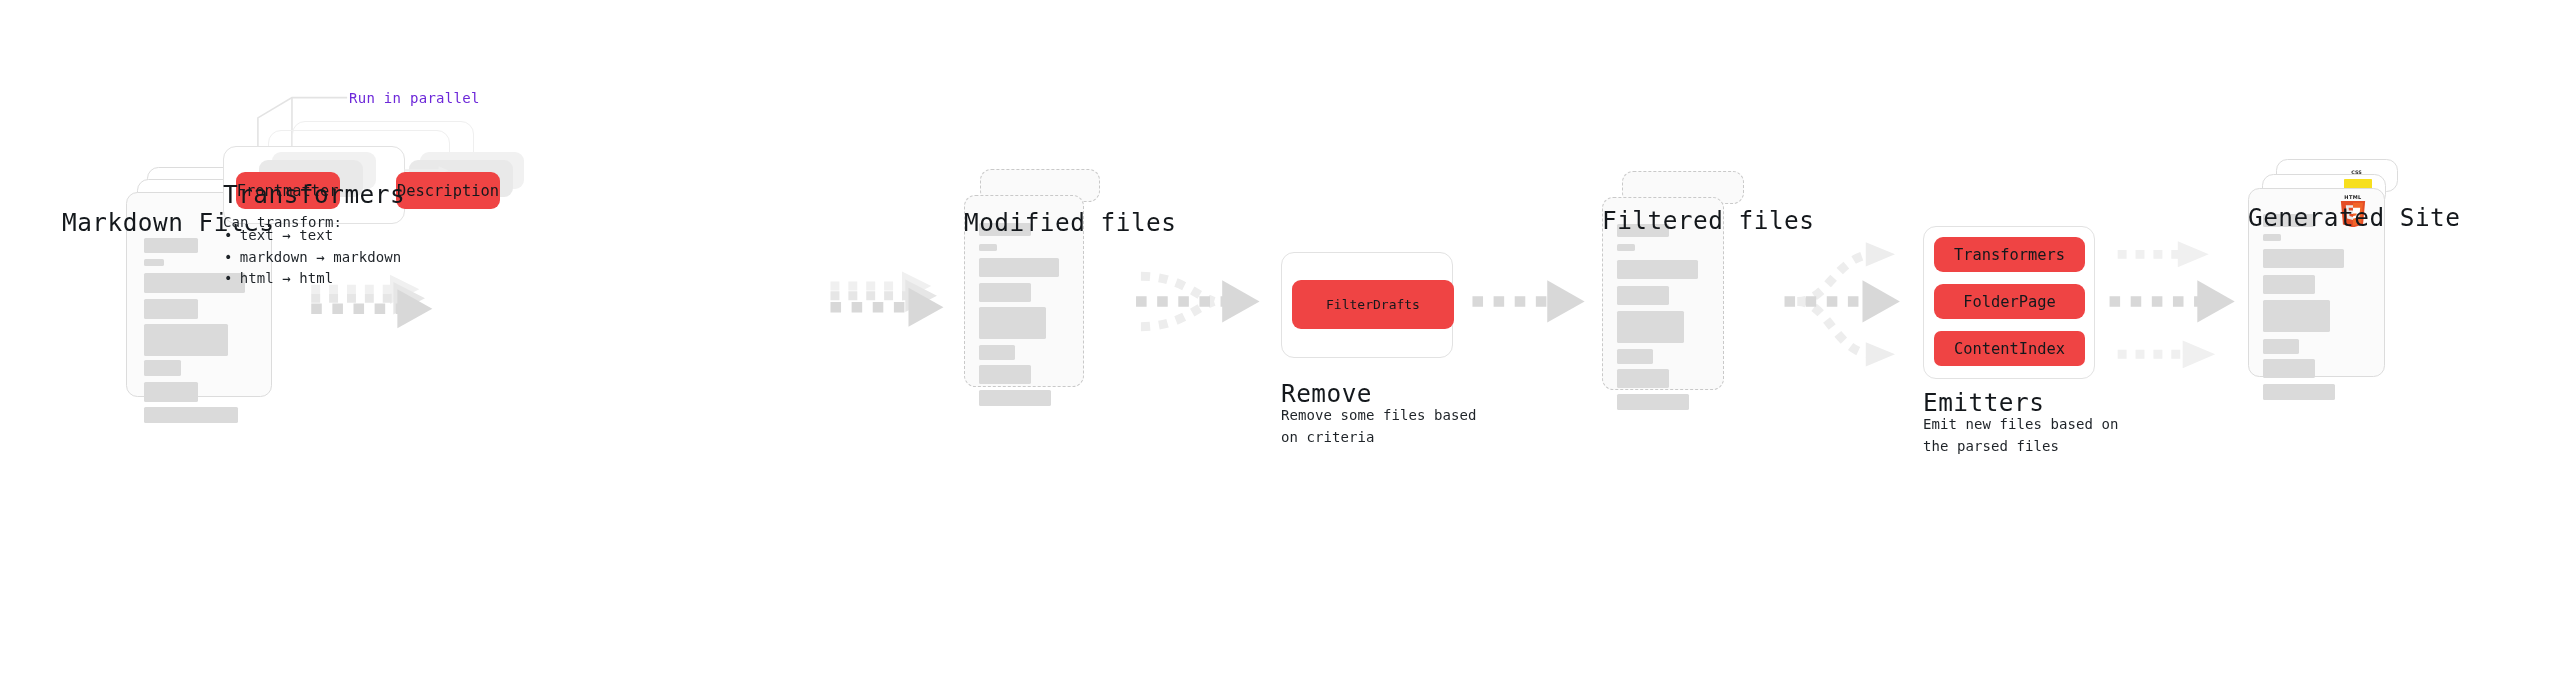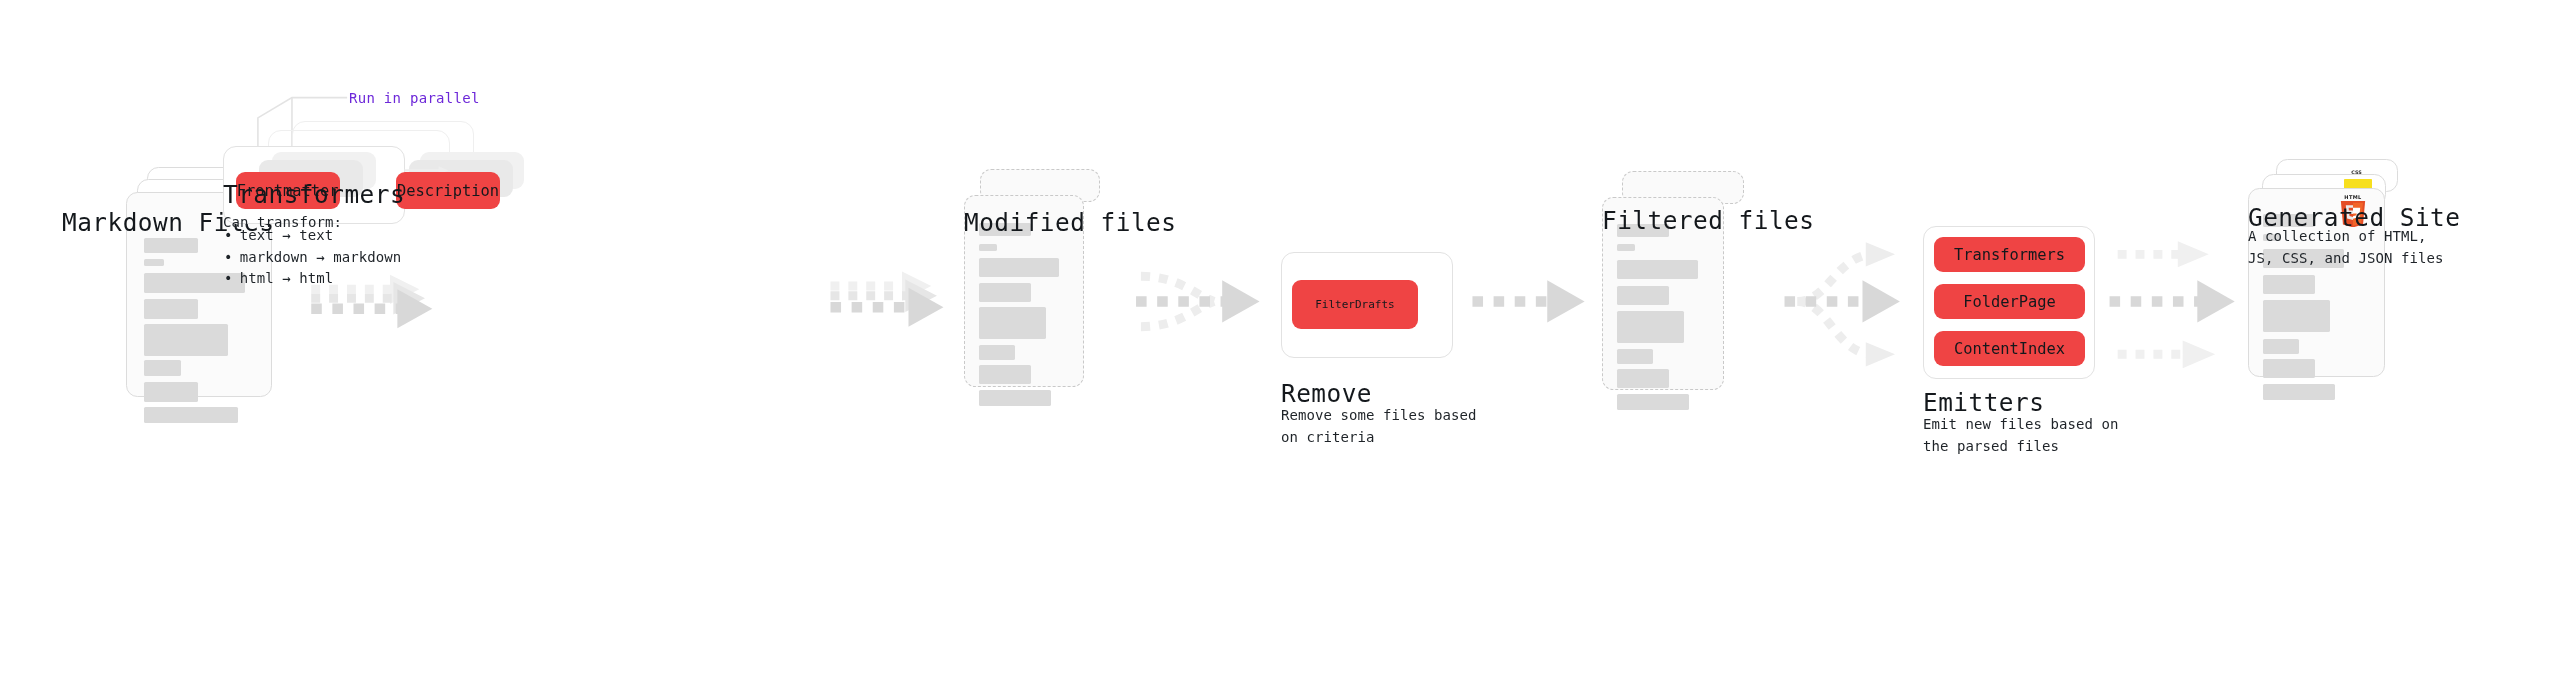--- a/index.html
+++ b/index.html
@@ -201,21 +201,21 @@
     <div class="skel" style="left:14.6px;top:89px;width:80px;height:18.7px;"></div>
     <div class="skel" style="left:14.6px;top:114px;width:52px;height:18.7px;"></div>
     <div class="skel" style="left:14.6px;top:138px;width:67px;height:32px;"></div>
     <div class="skel" style="left:14.6px;top:176px;width:36px;height:14.6px;"></div>
     <div class="skel" style="left:14.6px;top:196px;width:52px;height:18.7px;"></div>
     <div class="skel" style="left:14.6px;top:221px;width:72px;height:16.3px;"></div>
   </div>
   <div class="abs title" style="left:964px;top:210px;">Modified files</div>
 
   <div class="groupbox" style="left:1281px;top:252px;width:172px;height:106px;"></div>
-  <div class="chip" style="left:1292px;top:280px;width:126px;height:49px;font-size:11px;">FilterDrafts</div>
+  <div class="chip" style="left:1292px;top:280px;width:162px;height:49px;font-size:13px;">FilterDrafts</div>
   <div class="abs title" style="left:1281px;top:381px;">Remove</div>
   <div class="abs sub" style="left:1281px;top:405px;">Remove some files based
 on criteria</div>
 
   <div class="stack" style="left:1602px;top:171px;">
     <div class="card dashed" style="left:19.5px;top:0px;width:122px;height:32.5px;"></div>
     <div class="card dashed" style="left:0px;top:26px;width:122px;height:193px;"></div>
 
     <div class="skel" style="left:15.4px;top:53px;width:52px;height:13px;"></div>
     <div class="skel" style="left:15.4px;top:73px;width:18px;height:6.5px;"></div>
@@ -224,21 +224,21 @@
     <div class="skel" style="left:15.4px;top:140px;width:67px;height:32px;"></div>
     <div class="skel" style="left:15.4px;top:178px;width:36px;height:14.6px;"></div>
     <div class="skel" style="left:15.4px;top:198px;width:52px;height:18.7px;"></div>
     <div class="skel" style="left:15.4px;top:223px;width:72px;height:16.3px;"></div>
   </div>
   <div class="abs title" style="left:1602px;top:208px;">Filtered files</div>
 
   <div class="groupbox" style="left:1923px;top:226px;width:172px;height:153px;"></div>
   <div class="chip" style="left:1934px;top:237px;width:151px;height:35px;">Transformers</div>
   <div class="chip" style="left:1934px;top:284px;width:151px;height:35px;">FolderPage</div>
-  <div class="chip" style="left:1934px;top:331px;width:151px;height:35px;">ContentIndex</div>
+  <div class="chip" style="left:1934px;top:331px;width:151px;height:35px;border-radius:7px;">ContentIndex</div>
   <div class="abs title" style="left:1923px;top:390px;">Emitters</div>
   <div class="abs sub" style="left:1923px;top:414px;">Emit new files based on
 the parsed files</div>
 
   <div class="stack" style="left:2248px;top:159px;">
 
     <div class="card back" style="left:28px;top:0px;width:122px;height:32.5px;"></div>
     <div class="css3-mini" style="left:98px;top:6.5px;">
       <svg width="21" height="9" viewBox="0 0 26 11">
         <text x="13" y="6" font-family="DejaVu Sans, sans-serif" font-size="6" font-weight="bold" fill="#1a1a1a" text-anchor="middle">CSS</text>
@@ -263,17 +263,15 @@
     <div class="skel" style="left:14.6px;top:55px;width:52px;height:13px;"></div>
     <div class="skel" style="left:14.6px;top:75px;width:18px;height:6.5px;"></div>
     <div class="skel" style="left:14.6px;top:90px;width:81px;height:18.7px;"></div>
     <div class="skel" style="left:14.6px;top:116px;width:52px;height:18.7px;"></div>
     <div class="skel" style="left:14.6px;top:141px;width:67px;height:32px;"></div>
     <div class="skel" style="left:14.6px;top:180px;width:36px;height:14.6px;"></div>
     <div class="skel" style="left:14.6px;top:200px;width:52px;height:18.7px;"></div>
     <div class="skel" style="left:14.6px;top:225px;width:72px;height:16.3px;"></div>
   </div>
   <div class="abs title" style="left:2248px;top:205px;">Generated Site</div>
-  <div class="abs sub" style="left:2248px;top:226px;">A collection of HTML,
-JS, CSS, and JSON files</div>
 
 </div>
 
 
 </body></html>

